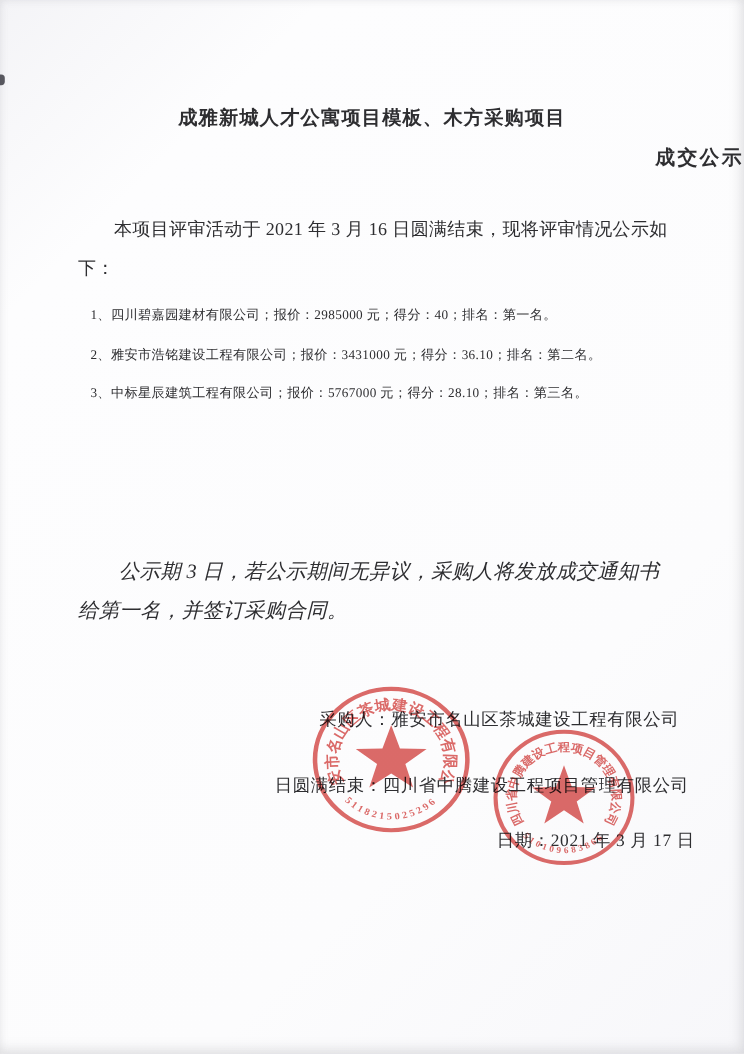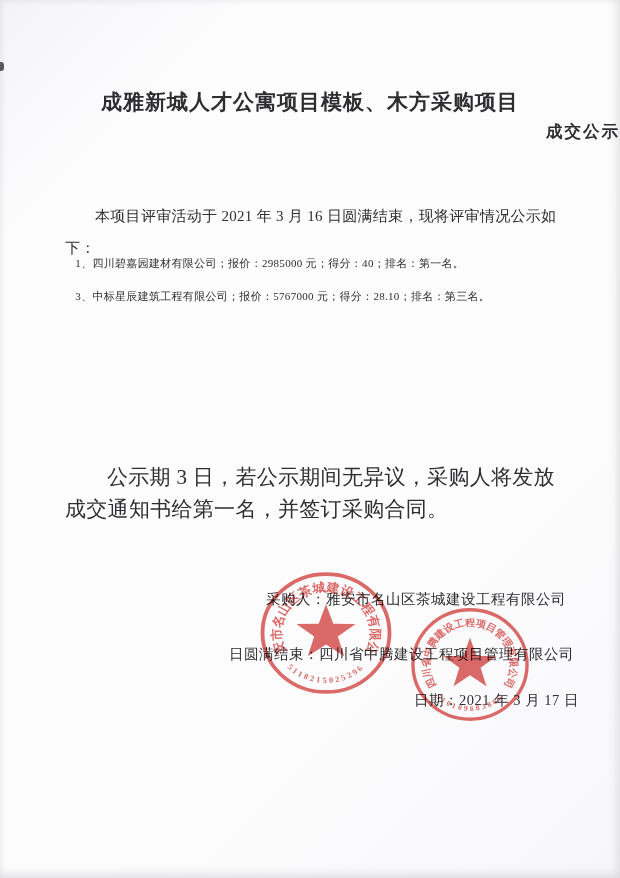--- a/index.html
+++ b/index.html
@@ -12,38 +12,38 @@
     overflow:hidden;
     font-family:"Liberation Serif","DejaVu Serif",serif;
     color:#2e2e31;
   }
   .scan-artifact{
     position:absolute;left:0;top:62px;width:4px;height:9px;
     background:#3c3c44;border-radius:0 3px 3px 0;opacity:.85;
   }
   .title1{
     position:absolute;top:88px;left:0;width:620px;
-    text-align:center;font-size:21px;font-weight:bold;letter-spacing:1px;
+    text-align:center;font-size:16px;font-weight:bold;letter-spacing:1px;
   }
   .title2{
     position:absolute;top:121px;left:0;width:620px;
     text-align:right;font-size:16.5px;font-weight:bold;letter-spacing:2px;
   }
   .intro{
-    position:absolute;top:200px;left:65px;width:494px;
+    position:absolute;top:176px;left:65px;width:494px;
     font-size:15px;line-height:32px;text-indent:2em;letter-spacing:.3px;
   }
   .items{
     position:absolute;top:247px;left:66px;width:494px;
     font-size:11px;line-height:32.5px;letter-spacing:.3px;
   }
   .items .bid-item{text-indent:.85em;}
   .closing{
     position:absolute;top:461px;left:65px;width:494px;
-    font-size:21px;line-height:32px;text-indent:2em;letter-spacing:.3px;
+    font-size:17px;line-height:32px;text-indent:2em;letter-spacing:.3px;font-style:italic;
   }
   .sig-buyer{position:absolute;top:590px;left:266px;font-size:14.5px;letter-spacing:.5px;}
   .sig-agency{position:absolute;top:645px;left:229px;font-size:14.5px;letter-spacing:.5px;}
   .sig-date{position:absolute;top:676px;left:414px;font-size:14.5px;letter-spacing:.5px;margin-top:15px;}
   .seal{
     position:absolute;
     mix-blend-mode:multiply;
     opacity:.82;
     pointer-events:none;
   }
@@ -58,20 +58,21 @@
 
   <div class="scan-artifact"></div>
 
   <div class="title1">成雅新城人才公寓项目模板、木方采购项目</div>
   <div class="title2">成交公示</div>
 
   <div class="intro">本项目评审活动于 2021 年 3 月 16 日圆满结束，现将评审情况公示如下：</div>
 
   <div class="items">
     <div class="bid-item">1、四川碧嘉园建材有限公司；报价：2985000 元；得分：40；排名：第一名。</div>
+    <div class="bid-item">2、雅安市浩铭建设工程有限公司；报价：3431000 元；得分：36.10；排名：第二名。</div>
     <div class="bid-item">3、中标星辰建筑工程有限公司；报价：5767000 元；得分：28.10；排名：第三名。</div>
   </div>
 
   <div class="closing">公示期 3 日，若公示期间无异议，采购人将发放成交通知书给第一名，并签订采购合同。</div>
 
   <div class="sig-buyer">采购人：雅安市名山区茶城建设工程有限公司</div>
   <div class="sig-agency">日圆满结束：四川省中腾建设工程项目管理有限公司</div>
   <div class="sig-date">日期：2021 年 3 月 17 日</div>
 
   <svg class="seal seal-buyer" viewBox="0 0 200 200" preserveAspectRatio="none">

